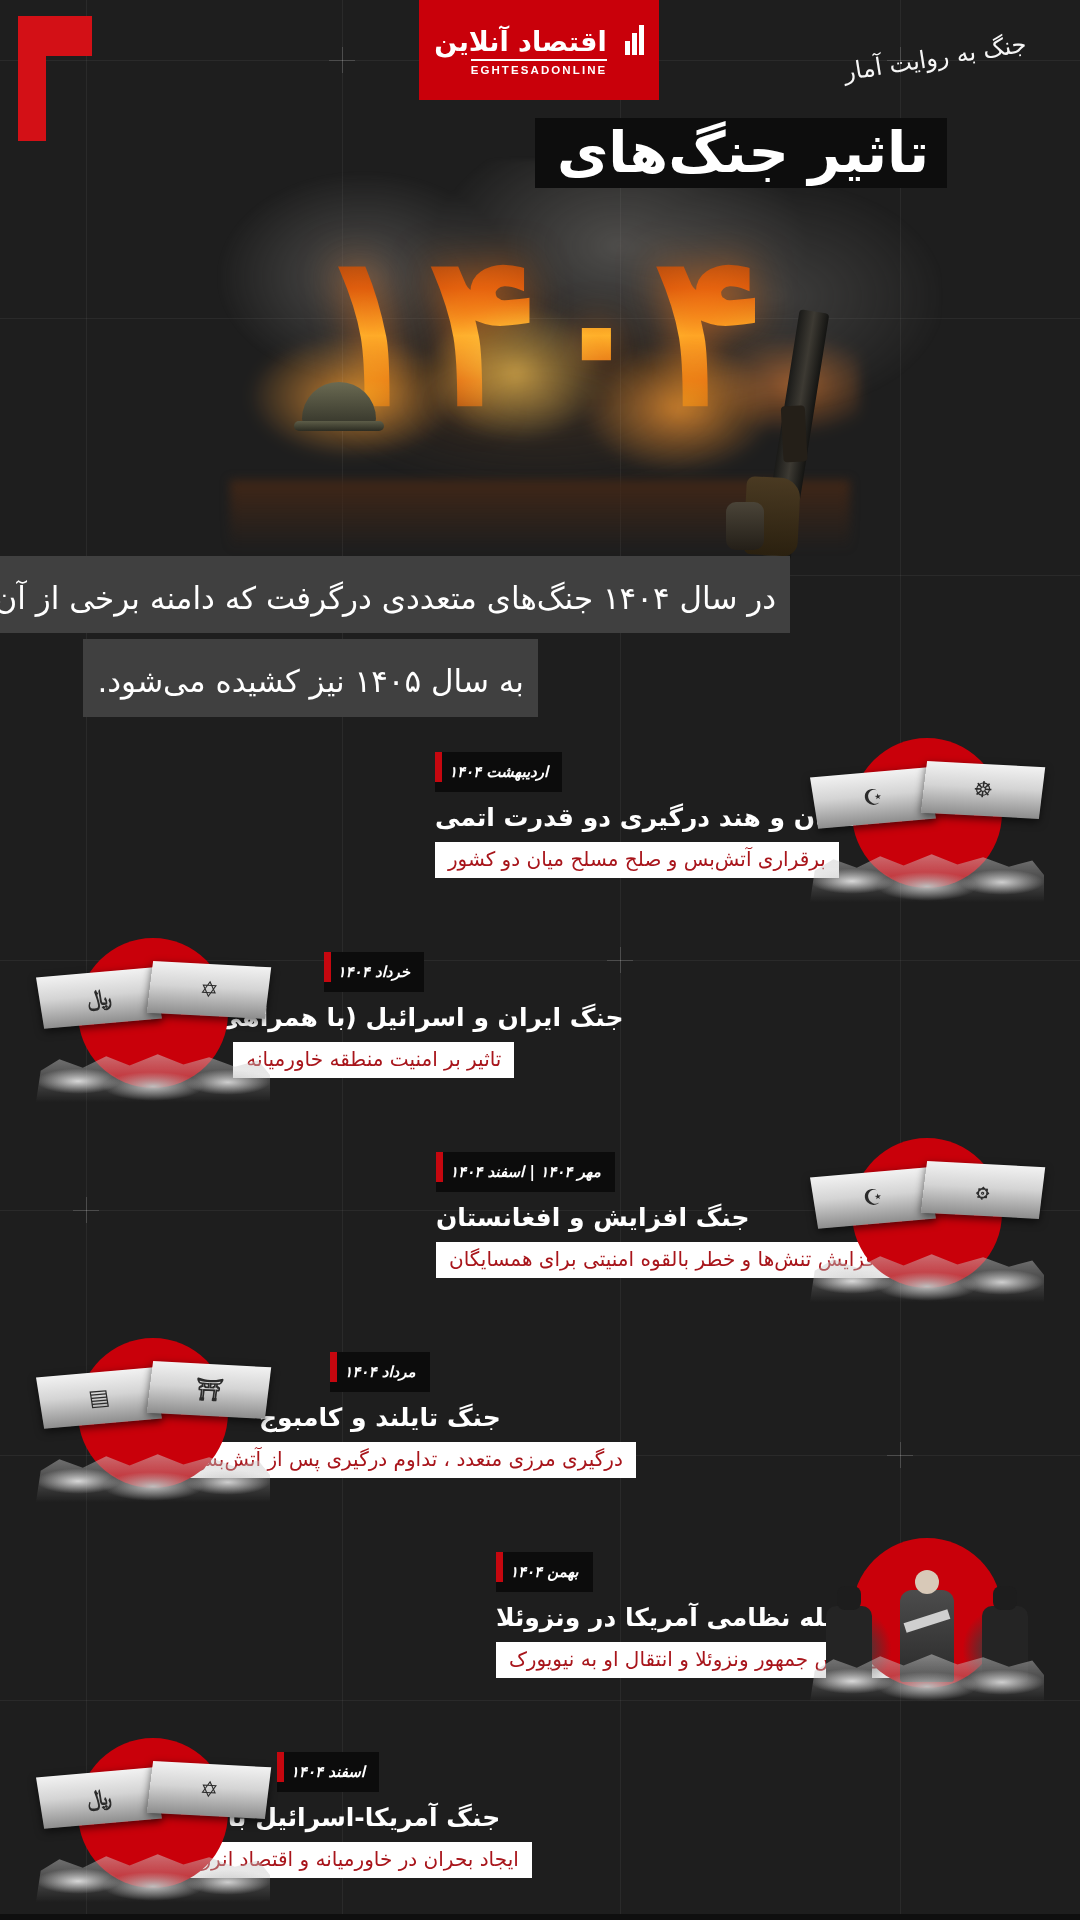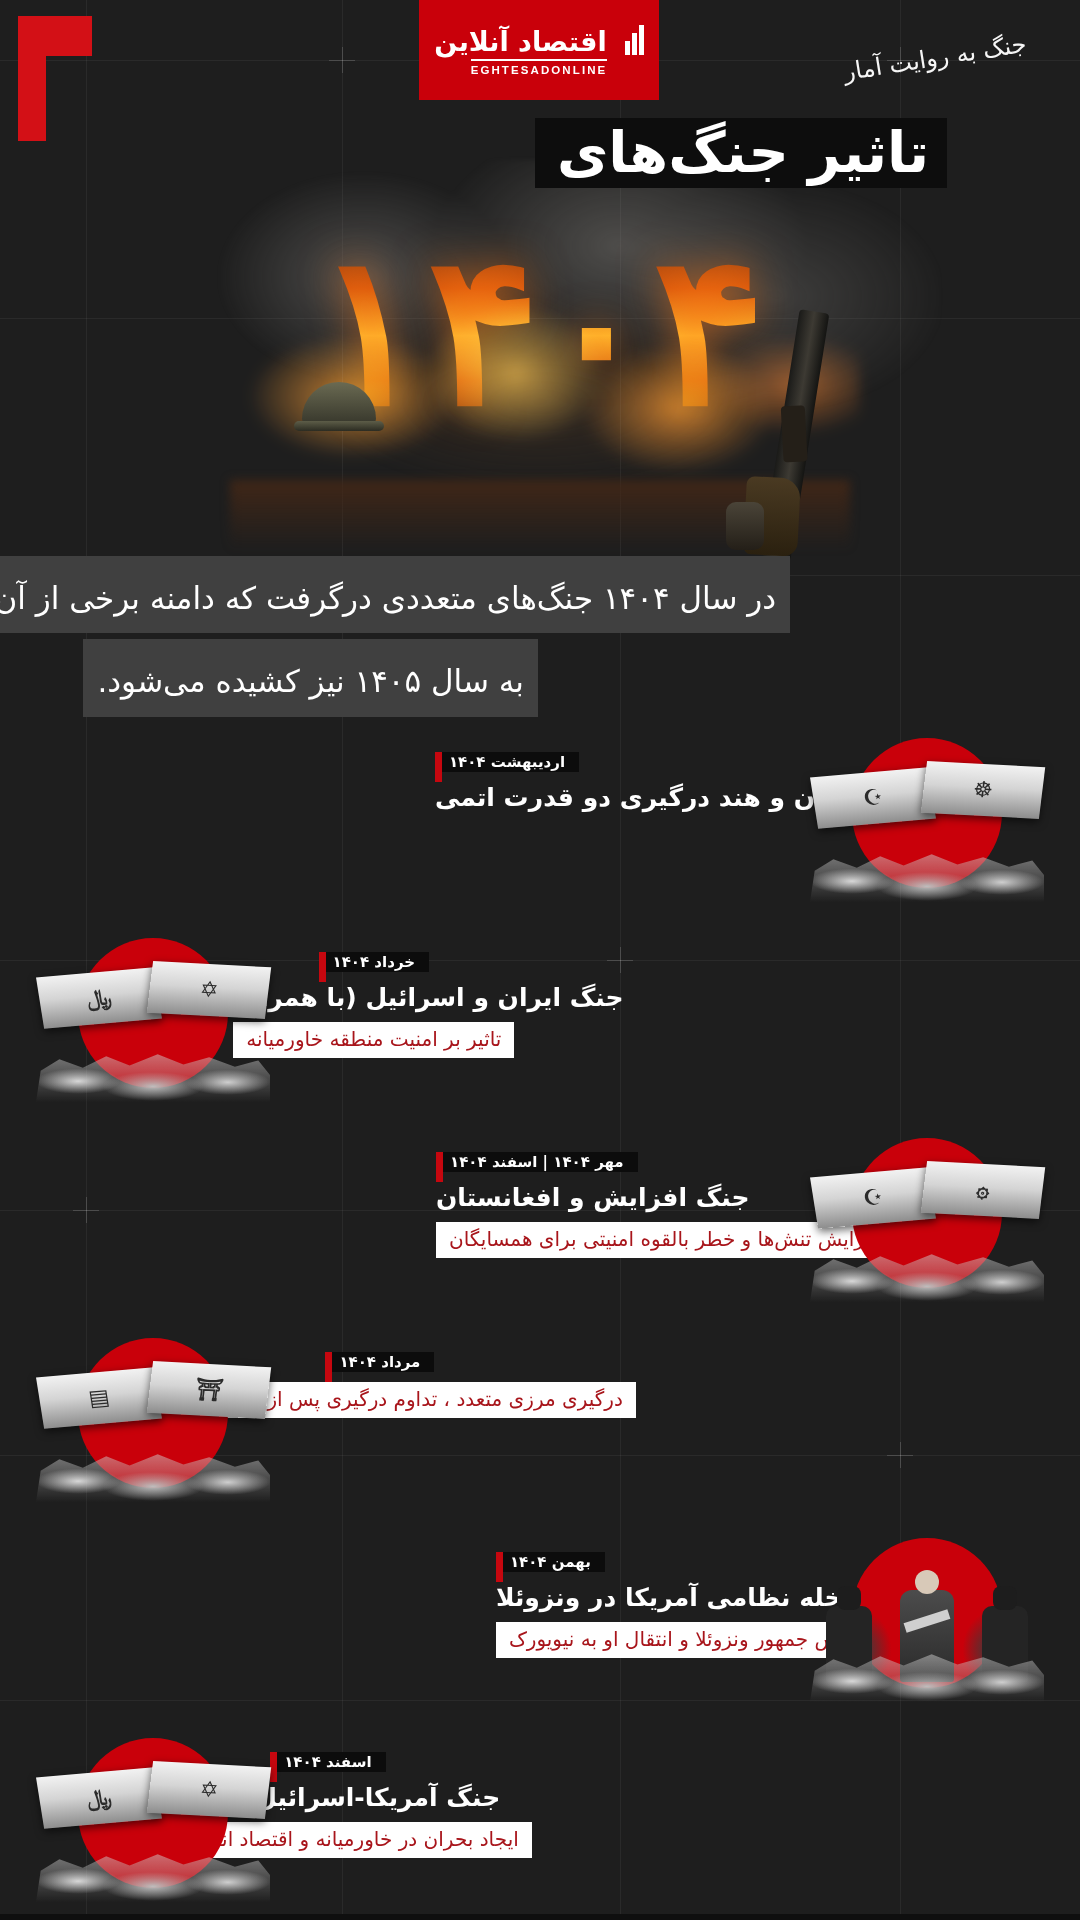--- a/index.html
+++ b/index.html
@@ -184,24 +184,25 @@
 
   .ev-text { position:absolute; top:22px; }
   .ev-text.right { right:124px; text-align:left; }
   .ev-text.left  { left:124px;  text-align:center; }
 
   .date-badge {
     display:inline-flex; align-items:center;
     background:#0c0c0c;
     color:#ffffff;
     font-size:15px; font-weight:bold;
-    height:20px; padding:0 14px;
+    height:40px; padding:0 14px;
     letter-spacing:0.2px;
     white-space:nowrap;
     position:relative;
+    font-style:italic;
   }
   .date-badge::before {
     content:""; position:absolute; top:0; width:7px; height:30px; background:#c6070f;
   }
   .ev-text.right .date-badge::before { left:0; }
   .ev-text.left  .date-badge::before { left:0; }
 
   .ev-title {
     color:#ffffff;
     font-size:25px; font-weight:bold;
@@ -344,20 +345,21 @@
       <span class="intro-line">به سال ۱۴۰۵ نیز کشیده می‌شود.</span>
     </div>
   </div>
 
   <div id="timeline">
 
     <div class="event">
       <div class="ev-text right">
         <div class="date-badge">اردیبهشت ۱۴۰۴</div>
         <div class="ev-title">جنگ پاکستان و هند درگیری دو قدرت اتمی</div>
+        <div><span class="ev-sub">برقراری آتش‌بس و صلح مسلح میان دو کشور</span></div>
       </div>
       <div class="art right">
         <div class="art-disc"></div>
         <div class="flag f1">
             <span class="sym">☪</span>
           </div>
         <div class="flag f2">
             <span class="sym">☸</span>
           </div>
         <div class="art-rubble"></div>
@@ -396,20 +398,21 @@
         <div class="flag f2">
             <span class="sym">۞</span>
           </div>
         <div class="art-rubble"></div>
       </div>
     </div>
 
     <div class="event">
       <div class="ev-text left">
         <div class="date-badge">مرداد ۱۴۰۴</div>
+        <div class="ev-title">جنگ تایلند و کامبوج</div>
         <div><span class="ev-sub">درگیری مرزی متعدد ، تداوم درگیری پس از آتش‌بس آمریکا</span></div>
       </div>
       <div class="art left">
         <div class="art-disc"></div>
         <div class="flag f1">
             <span class="sym">▤</span>
           </div>
         <div class="flag f2">
             <span class="sym">⛩</span>
           </div>

